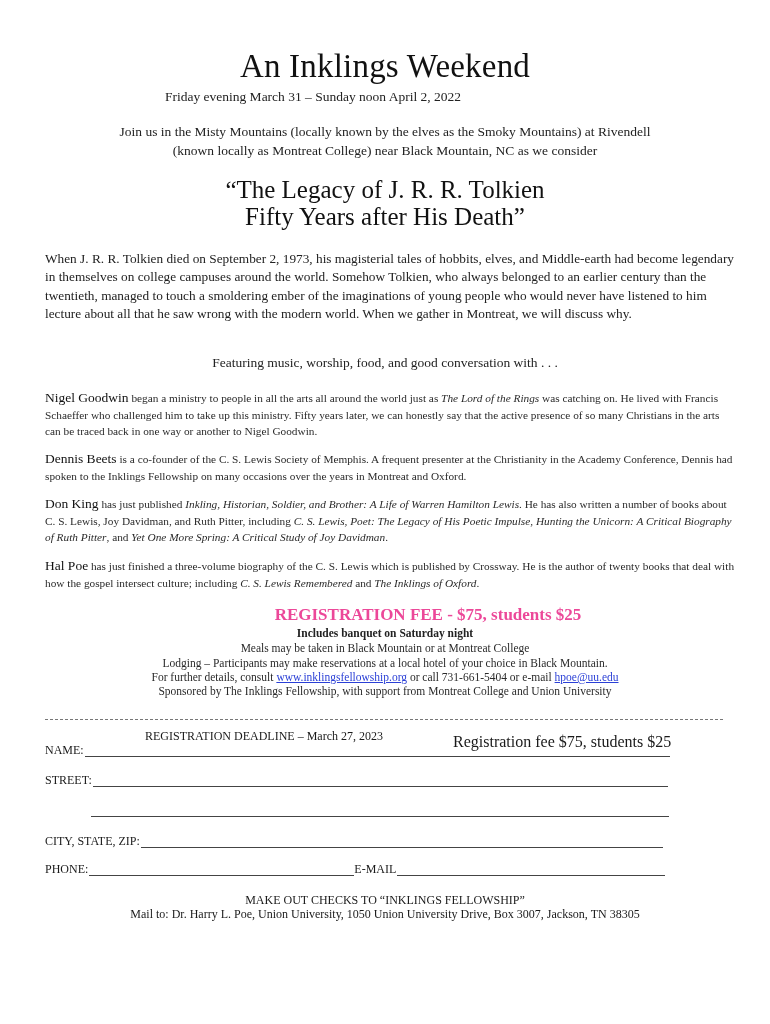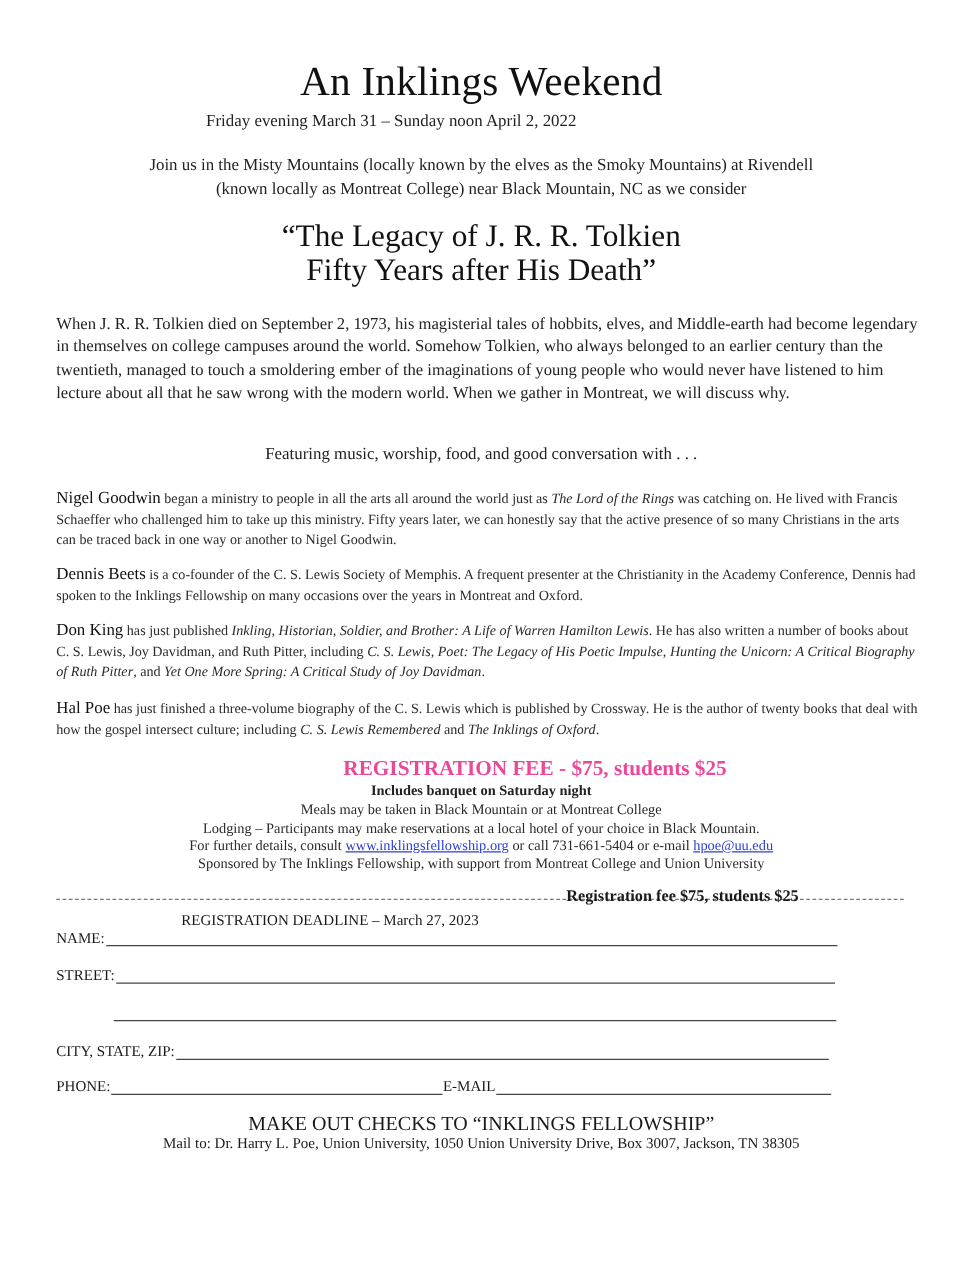--- a/index.html
+++ b/index.html
@@ -37,31 +37,31 @@
     .reg-line-3 { top: 670px; }
     .reg-line-4 { top: 684px; }
     a.link { color: #2a3fd6; text-decoration: underline; }
 
     .cut-line {
       top: 719px; left: 45px; width: 678px; height: 0;
       border-top: 1.5px dashed #777;
     }
     .form { font-family: "Liberation Serif", serif; font-size: 12px; color: #1a1a1a; }
     .deadline { top: 729px; left: 145px; font-size: 12px; line-height: 14px; }
-    .fee-note { top: 710px; left: 453px; font-size: 13px; line-height: 14px; font-weight: bold; }
+    .fee-note { top: 735px; left: 453px; font-size: 16px; line-height: 14px; }
 
     .field { left: 45px; height: 16px; display: flex; align-items: flex-end; font-size: 12px; line-height: 14px; }
     .field .blank { flex: none; border-bottom: 1px solid #444; height: 12px; margin-left: 1px; }
     .field-name { top: 741px; }
     .field-street { top: 771px; }
     .field-street2 { top: 801px; left: 90px; }
     .field-city { top: 832px; }
     .field-phone { top: 860px; }
 
-    .checks { top: 893px; left: 0; width: 770px; font-size: 16px; line-height: 14px; }
+    .checks { top: 893px; left: 0; width: 770px; font-size: 12px; line-height: 14px; }
     .mailto { top: 907px; left: 0; width: 770px; font-size: 12px; line-height: 14px; }
   </style>
 </head>
 <body>
 
 <div class="page">
 
   <div class="abs center title">An Inklings Weekend</div>
   <div class="abs center dates">Friday evening March 31 – Sunday noon April 2, 2022</div>
   <div class="abs center intro">

